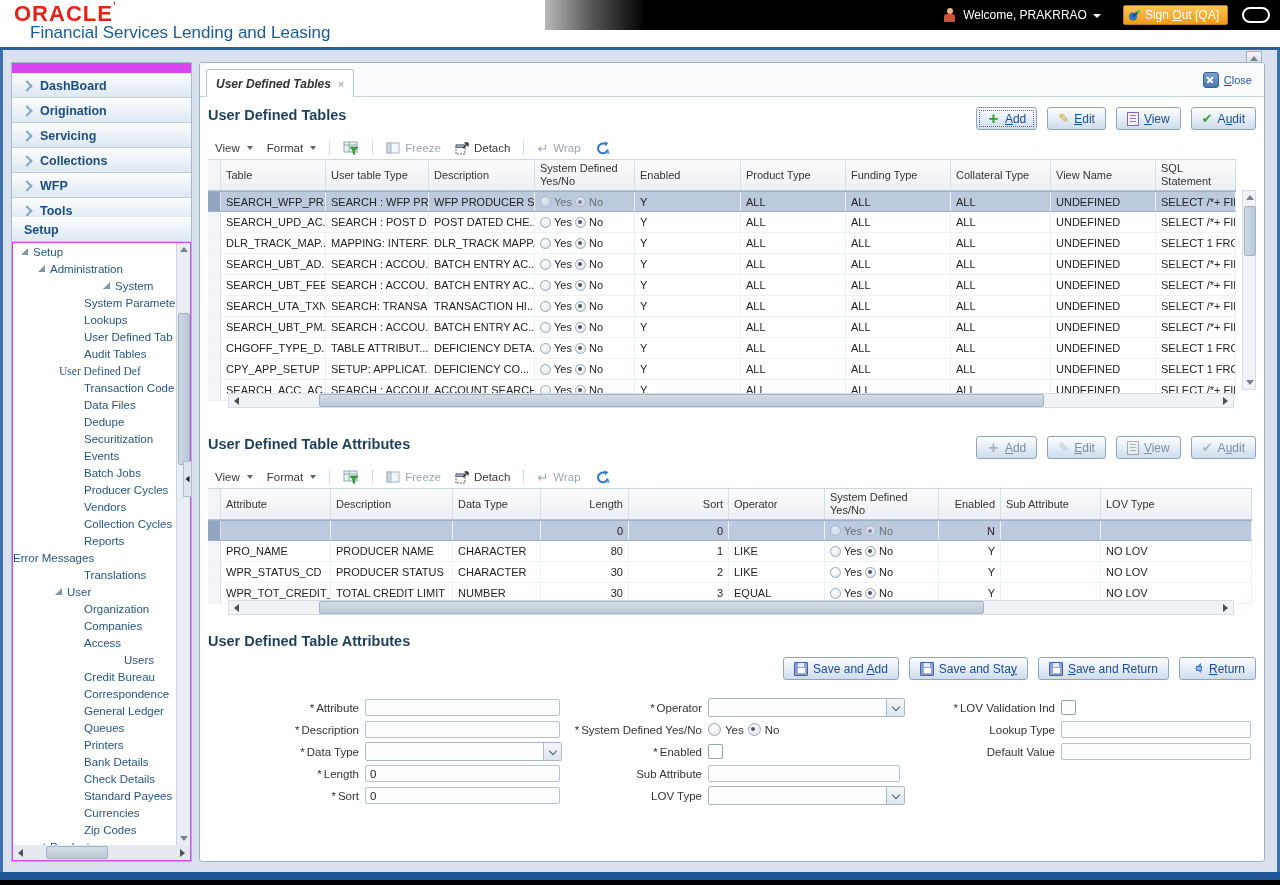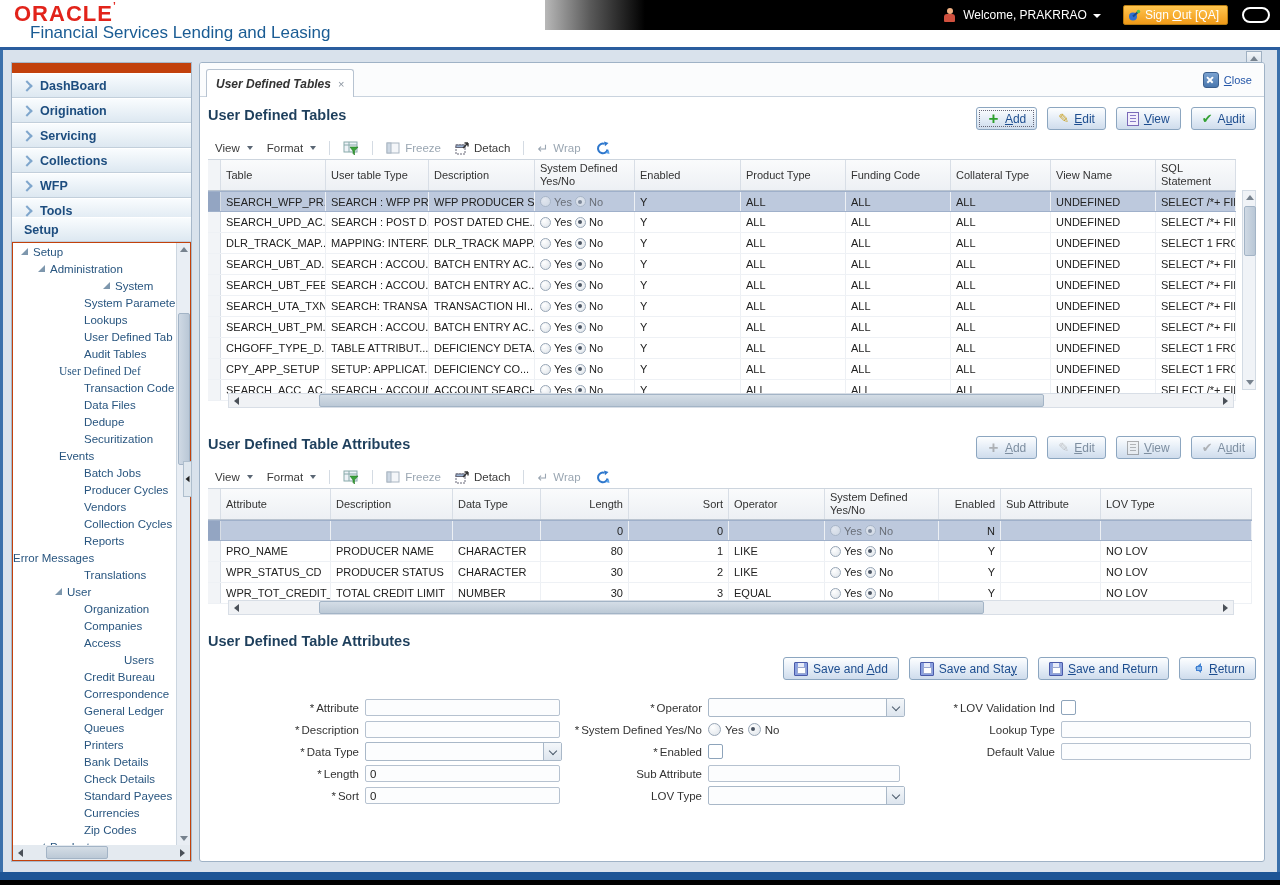--- a/index.html
+++ b/index.html
@@ -18,21 +18,21 @@
   .caret{width:0;height:0;border-left:4px solid transparent;border-right:4px solid transparent;border-top:4px solid #fff;margin:2px 0 0 6px;}
   .signout{margin-left:22px;display:flex;align-items:center;gap:4px;background:linear-gradient(#ffc54f,#f09a18);border:1px solid #b87d12;border-radius:2px;padding:2px 8px 2px 4px;color:#fff;font-size:12px;cursor:pointer;}
   .oval{width:24px;height:12px;border:2px solid #fff;border-radius:8px;margin-left:14px;background:#000;}
   .blue-rule{position:absolute;left:0;top:47px;width:100%;height:3px;background:#2a5d9e;}
   
   .frame{position:absolute;left:0;top:50px;width:1280px;height:822px;background:#d9e2ec;border-left:3px solid #3a70ab;border-right:3px solid #3a70ab;box-sizing:border-box;}
   .bottombar{position:absolute;left:0;bottom:5px;width:100%;height:8px;background:#1d5596;}
   .blackbottom{position:absolute;left:0;bottom:0;width:100%;height:5px;background:#000;}
   .mini-up{position:absolute;right:15px;top:1px;width:14px;height:12px;background:linear-gradient(#f2f5f8,#d7e0ea);border:1px solid #9fb0c2;display:flex;align-items:center;justify-content:center;}
   
-  .sidebar{position:absolute;left:8px;top:12px;width:181px;height:800px;background:#c2410c;border:1px solid #a7b8ca;box-sizing:border-box;}
+  .sidebar{position:absolute;left:8px;top:12px;width:181px;height:800px;background:#d946ef;border:1px solid #a7b8ca;box-sizing:border-box;}
   .accitem{height:23px;display:flex;align-items:center;background:linear-gradient(#f9fcfe,#dde8f1);border-top:1px solid #fff;border-bottom:1px solid #c2cfdb;font-size:12.5px;font-weight:bold;color:#1d4d7f;cursor:pointer;}
   .chev{width:6px;height:6px;border-right:2px solid #7fa6cc;border-top:2px solid #7fa6cc;transform:rotate(45deg);margin:0 9px 0 11px;flex:0 0 auto;}
   .acc-setup{position:absolute;left:0;right:0;top:154px;height:23px;display:flex;align-items:center;padding-left:12px;background:linear-gradient(#f9fcfe,#dde8f1);border-top:1px solid #fff;border-bottom:1px solid #c2cfdb;font-size:12.5px;font-weight:bold;color:#1d4d7f;cursor:pointer;}
   .tree{position:absolute;left:1px;right:14px;top:180px;bottom:16px;background:#fff;overflow:hidden;}
   .titem{height:17px;display:flex;align-items:center;white-space:nowrap;overflow:hidden;color:#28557f;font-size:11.5px;cursor:pointer;}
   .tri{width:0;height:0;border-left:7px solid transparent;border-bottom:7px solid #7e97ad;margin-right:5px;flex:0 0 auto;}
   .vtrack{position:absolute;right:1px;top:180px;bottom:16px;width:13px;background:#e9eef4;border-left:1px solid #ccd6e0;}
   .vthumb{position:absolute;left:1px;width:10px;background:linear-gradient(90deg,#cfd9e4,#b9c7d6);border:1px solid #a3b4c6;border-radius:2px;}
   .htrack{position:absolute;left:1px;right:1px;bottom:1px;height:15px;background:#e4eaf0;display:flex;align-items:center;}
   .hthumb{height:11px;background:linear-gradient(#d4dde6,#bcc9d6);border:1px solid #a3b4c6;border-radius:2px;}
@@ -202,21 +202,21 @@
           </div>
           <div class="titem" style="padding-left: 71px;">
             <span>Data Files</span>
           </div>
           <div class="titem" style="padding-left: 71px;">
             <span>Dedupe</span>
           </div>
           <div class="titem" style="padding-left: 71px;">
             <span>Securitization</span>
           </div>
-          <div class="titem" style="padding-left: 46px;">
+          <div class="titem" style="padding-left: 71px;">
             <span>Events</span>
           </div>
           <div class="titem" style="padding-left: 71px;">
             <span>Batch Jobs</span>
           </div>
           <div class="titem" style="padding-left: 71px;">
             <span>Producer Cycles</span>
           </div>
           <div class="titem" style="padding-left: 71px;">
             <span>Vendors</span>
@@ -396,21 +396,21 @@
 
       <div id="tbl1" class="tbl" style="top:96px;width:1028px">
           <div class="trow thead">
             <div class="selcol"></div>
             <div class="tcell" style="flex: 0 0 105px;">Table</div>
             <div class="tcell" style="flex: 0 0 103px;">User table Type</div>
             <div class="tcell" style="flex: 0 0 106px;">Description</div>
             <div class="tcell" style="flex: 0 0 100px;">System Defined Yes/No</div>
             <div class="tcell" style="flex: 0 0 106px;">Enabled</div>
             <div class="tcell" style="flex: 0 0 105px;">Product Type</div>
-            <div class="tcell" style="flex: 0 0 105px;">Funding Code</div>
+            <div class="tcell" style="flex: 0 0 105px;">Funding Type</div>
             <div class="tcell" style="flex: 0 0 100px;">Collateral Type</div>
             <div class="tcell" style="flex: 0 0 105px;">View Name</div>
             <div class="tcell" style="flex: 1 1 60px;">SQL Statement</div>
           </div>
           <div class="trow selected">
             <div class="selcol"></div>
             <div class="tcell" style="flex: 0 0 105px;">SEARCH_WFP_PR...</div>
             <div class="tcell" style="flex: 0 0 103px;">SEARCH : WFP PR...</div>
             <div class="tcell" style="flex: 0 0 106px;">WFP PRODUCER S...</div>
             <div class="tcell" style="flex: 0 0 100px;">

